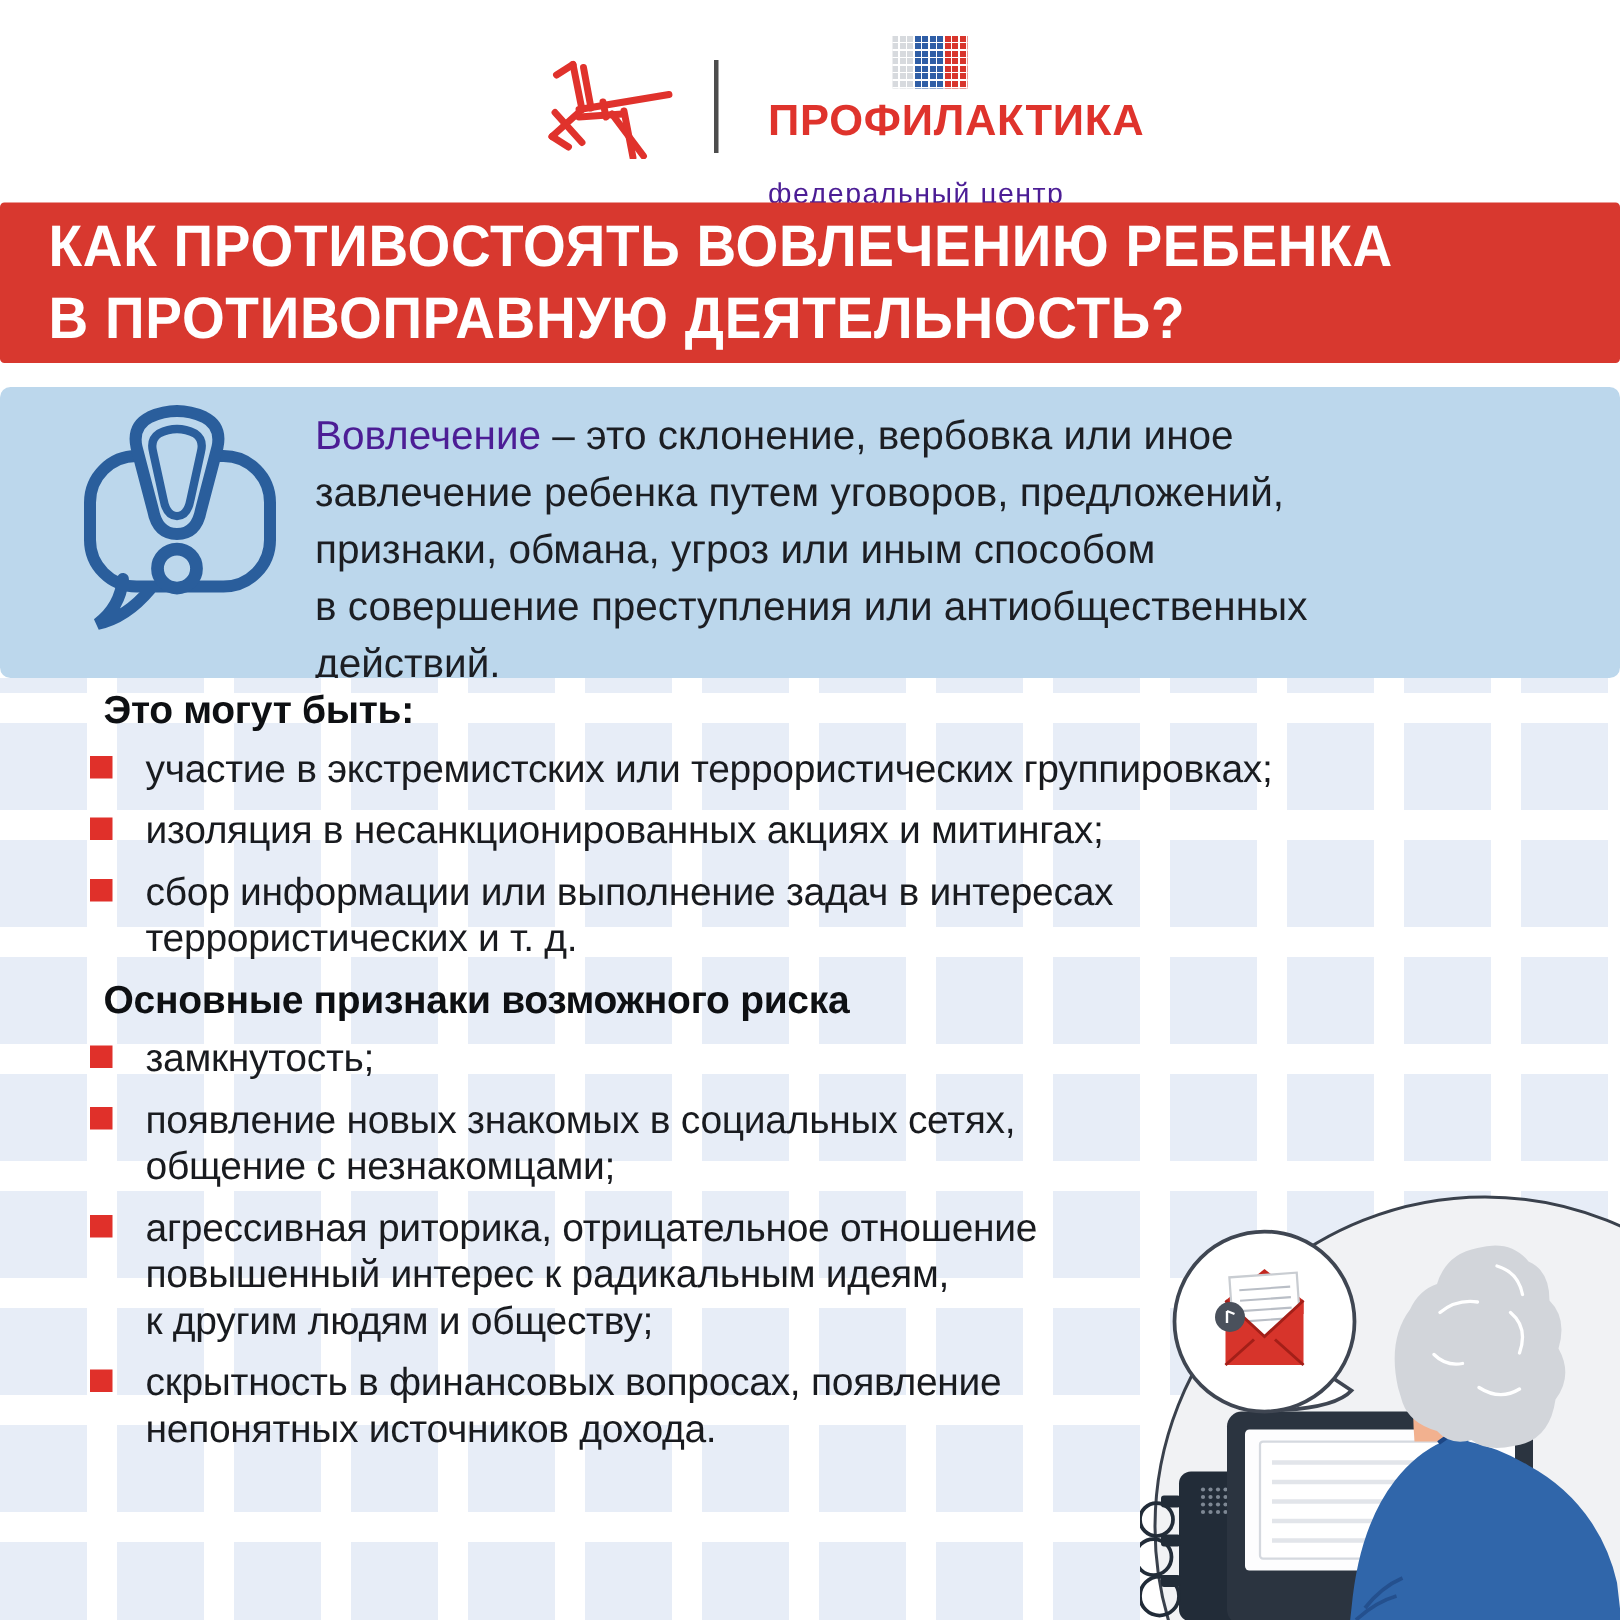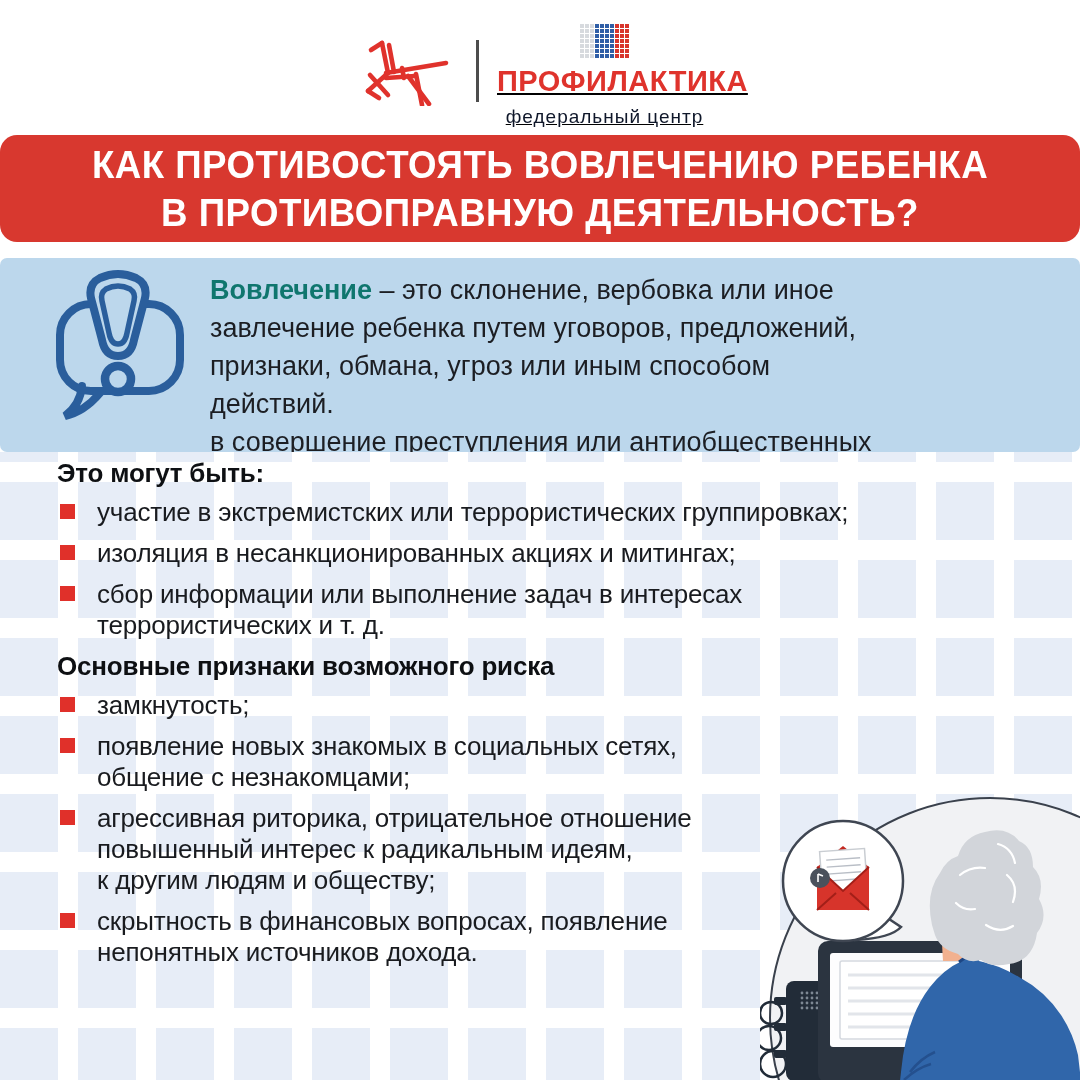--- a/index.html
+++ b/index.html
@@ -7,66 +7,66 @@
     width:1080px;height:1080px;overflow:hidden;background:#ffffff;
     font-family:"Liberation Sans","DejaVu Sans",sans-serif;
     -webkit-font-smoothing:antialiased;
   }
   .poster{position:relative;width:1080px;height:1080px;background:#ffffff;overflow:hidden;}
 
   
   .header{position:absolute;top:0;left:0;width:1080px;height:135px;background:#ffffff;}
   .chair-logo{position:absolute;left:358px;top:28px;width:100px;height:78px;}
   .header-divider{position:absolute;left:476px;top:40px;width:3px;height:62px;background:#4d4d4d;}
-  .brand{position:absolute;left:497px;top:24px;width:215px;text-align:center;text-decoration:underline;}
+  .brand{position:absolute;left:512px;top:24px;width:215px;text-align:left;}
   .flag-grid{
     width:50px;height:35px;margin:0 auto 6px auto;
     background-image:
       repeating-linear-gradient(to bottom, transparent 0 4px, #ffffff 4px 5px),
       repeating-linear-gradient(to right, transparent 0 4px, #ffffff 4px 5px),
       linear-gradient(to right,#d7dade 0 30%,#2f5ea6 30% 70%,#d8352c 70% 100%);
   }
   .brand-name{font-size:29px;font-weight:700;color:#df332c;letter-spacing:.5px;white-space:nowrap;}
-  .brand-subtitle{font-size:19px;color:#0f172a;letter-spacing:1px;margin-top:8px;white-space:nowrap;}
+  .brand-subtitle{font-size:19px;color:#4c1d95;letter-spacing:1px;margin-top:21px;white-space:nowrap;}
 
   
   .banner{
     position:absolute;top:135px;left:0;width:1080px;height:107px;
-    background:#d8382f;border-radius:17px;color:#ffffff;text-align:center;
+    background:#d8382f;border-radius:3px;color:#ffffff;text-align:left;
     display:flex;flex-direction:column;justify-content:center;gap:2px;
   }
   .banner .line{
     font-size:39px;font-weight:700;line-height:46px;letter-spacing:.5px;
     transform:scaleX(.94);transform-origin:center;white-space:nowrap;
   }
 
   
   .definition{
     position:absolute;top:258px;left:0;width:1080px;height:194px;
     background:#bcd7ec;border-radius:7px;
   }
   .alert-bubble{position:absolute;left:48px;top:10px;width:140px;height:155px;}
   .definition-text{position:absolute;left:210px;top:13px;color:#1c1e23;}
   .def-line{font-size:27px;line-height:38px;white-space:nowrap;}
-  .def-term{color:#0f766e;font-weight:700;}
+  .def-term{color:#4c1d95;font-weight:400;}
 
   
   .content{
     position:absolute;top:452px;left:0;width:1080px;height:628px;
     background-image:
       linear-gradient(to bottom, transparent 0 58px, #ffffff 58px 78px),
       linear-gradient(to right, transparent 0 58px, #ffffff 58px 78px),
       linear-gradient(#e7edf7,#e7edf7);
     background-size:78px 78px,78px 78px,auto;
     background-position:0 -48px,0 -48px,0 0;
     padding:6px 0 0 57px;box-sizing:border-box;
   }
   .section-heading{
     font-size:26px;font-weight:700;color:#0e1013;line-height:31px;
-    margin:0 0 8px 0;letter-spacing:-.2px;
+    margin:0 0 8px 12px;letter-spacing:-.2px;
   }
   .section-heading.second{margin-top:8px;}
   ul.list{list-style:none;margin:0 0 0 0;padding:0;}
   ul.list li{position:relative;padding-left:40px;margin:0 0 10px 0;}
   .bullet{
     position:absolute;left:3px;top:7px;width:15px;height:15px;background:#e0302a;
   }
   .item-line{font-size:26px;line-height:31px;color:#191b1f;white-space:nowrap;letter-spacing:-.2px;}
 
   
@@ -111,22 +111,22 @@
         <rect x="12" y="36" width="120" height="87" rx="31" fill="none"></rect>
       </g>
       <path d="M52,10 Q70,2 88,10 Q100,16 97,30 L86,72 Q83,88 70,88 Q57,88 54,72 L43,30 Q40,16 52,10 Z" fill="#bcd7ec" stroke="#2a5e9c" stroke-width="8"></path>
       <path d="M58,21 Q70,15 82,21 Q88,25 86,33 L79,65 Q77,76 70,76 Q63,76 61,65 L54,33 Q52,25 58,21 Z" fill="#bcd7ec" stroke="#2a5e9c" stroke-width="5.5"></path>
       <circle cx="70" cy="111" r="13" fill="#bcd7ec" stroke="#2a5e9c" stroke-width="8.5"></circle>
     </svg>
     <div class="definition-text">
       <div class="def-line"><span class="def-term">Вовлечение</span><span> – это склонение, вербовка или иное</span></div>
       <div class="def-line">завлечение ребенка путем уговоров, предложений,</div>
       <div class="def-line">признаки, обмана, угроз или иным способом</div>
+      <div class="def-line">в совершение преступления или антиобщественных</div>
       <div class="def-line">действий.</div>
-      <div class="def-line">в совершение преступления или антиобщественных</div>
     </div>
   </div>
 
   <div class="content">
 
     <h2 class="section-heading">Это могут быть:</h2>
     <ul class="list">
       <li>
         <span class="bullet"></span>
         <div class="item-line">участие в экстремистских или террористических группировках;</div>

